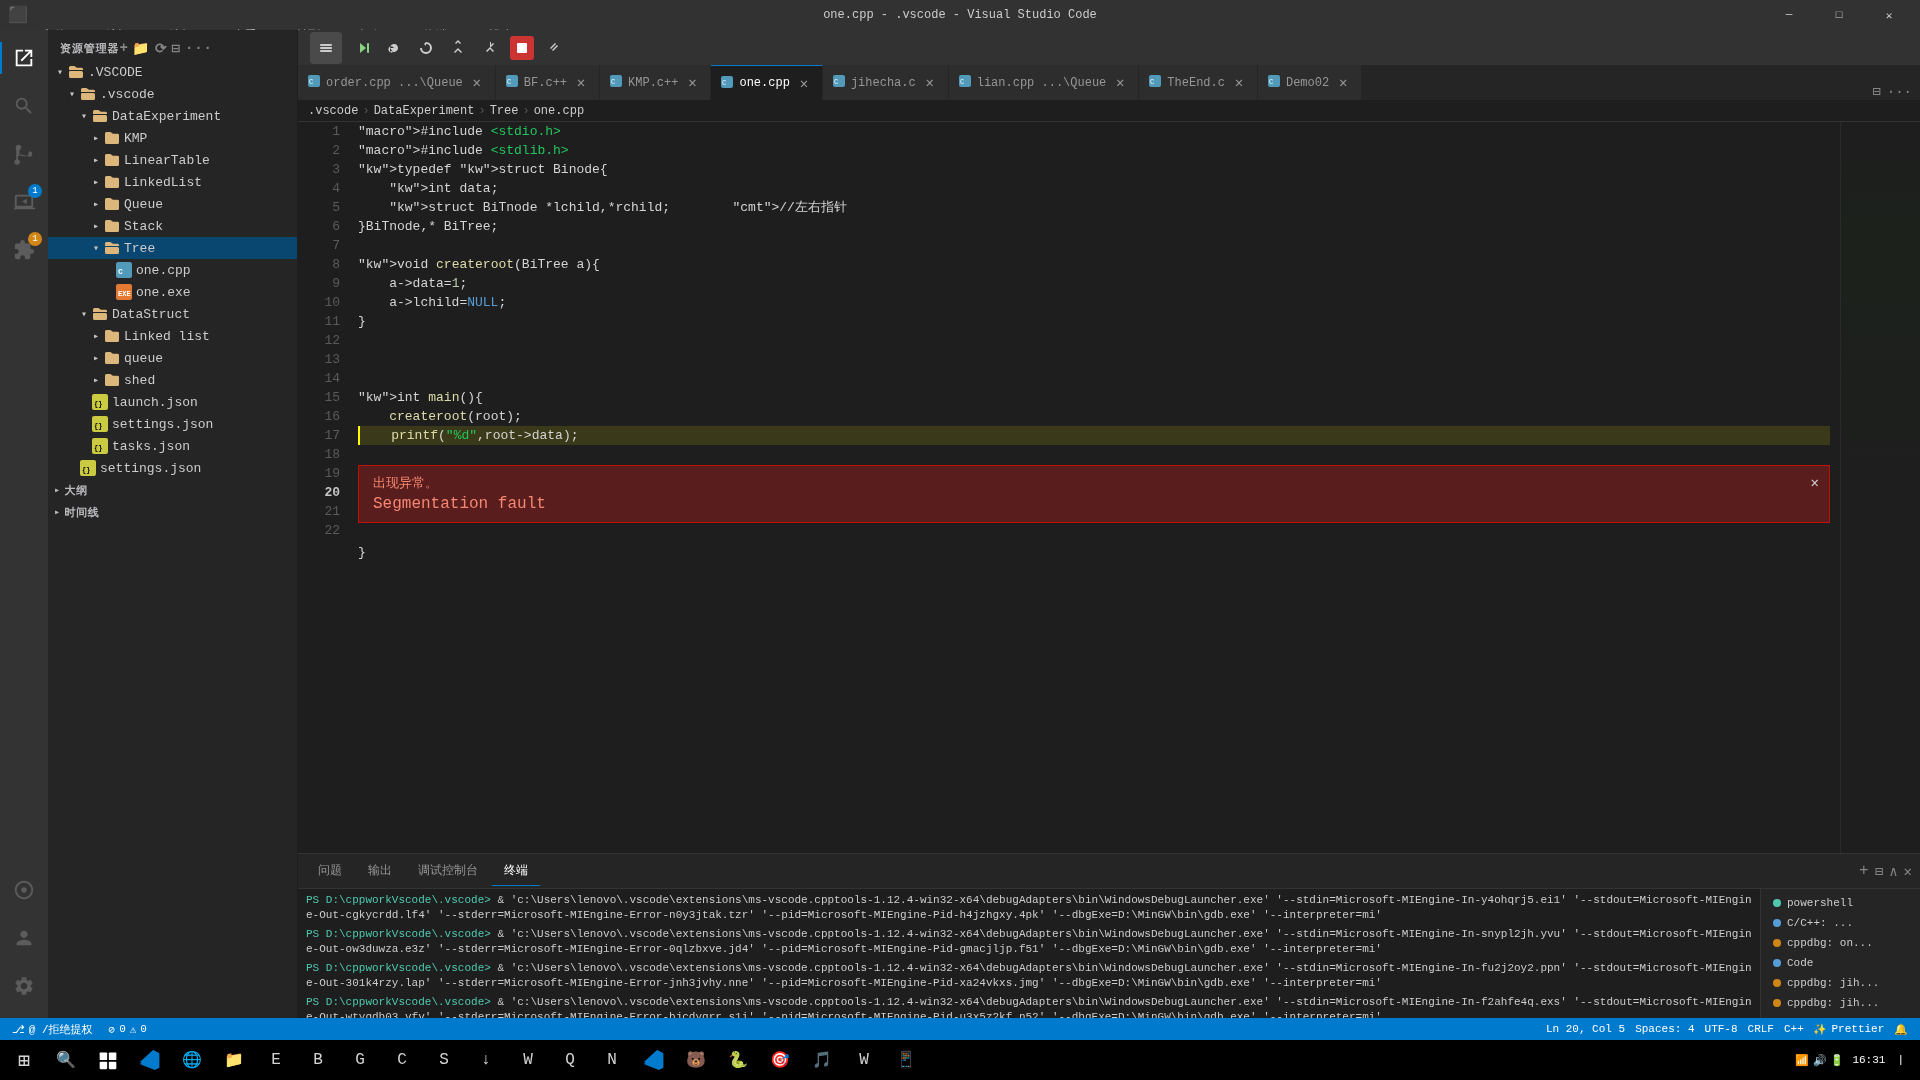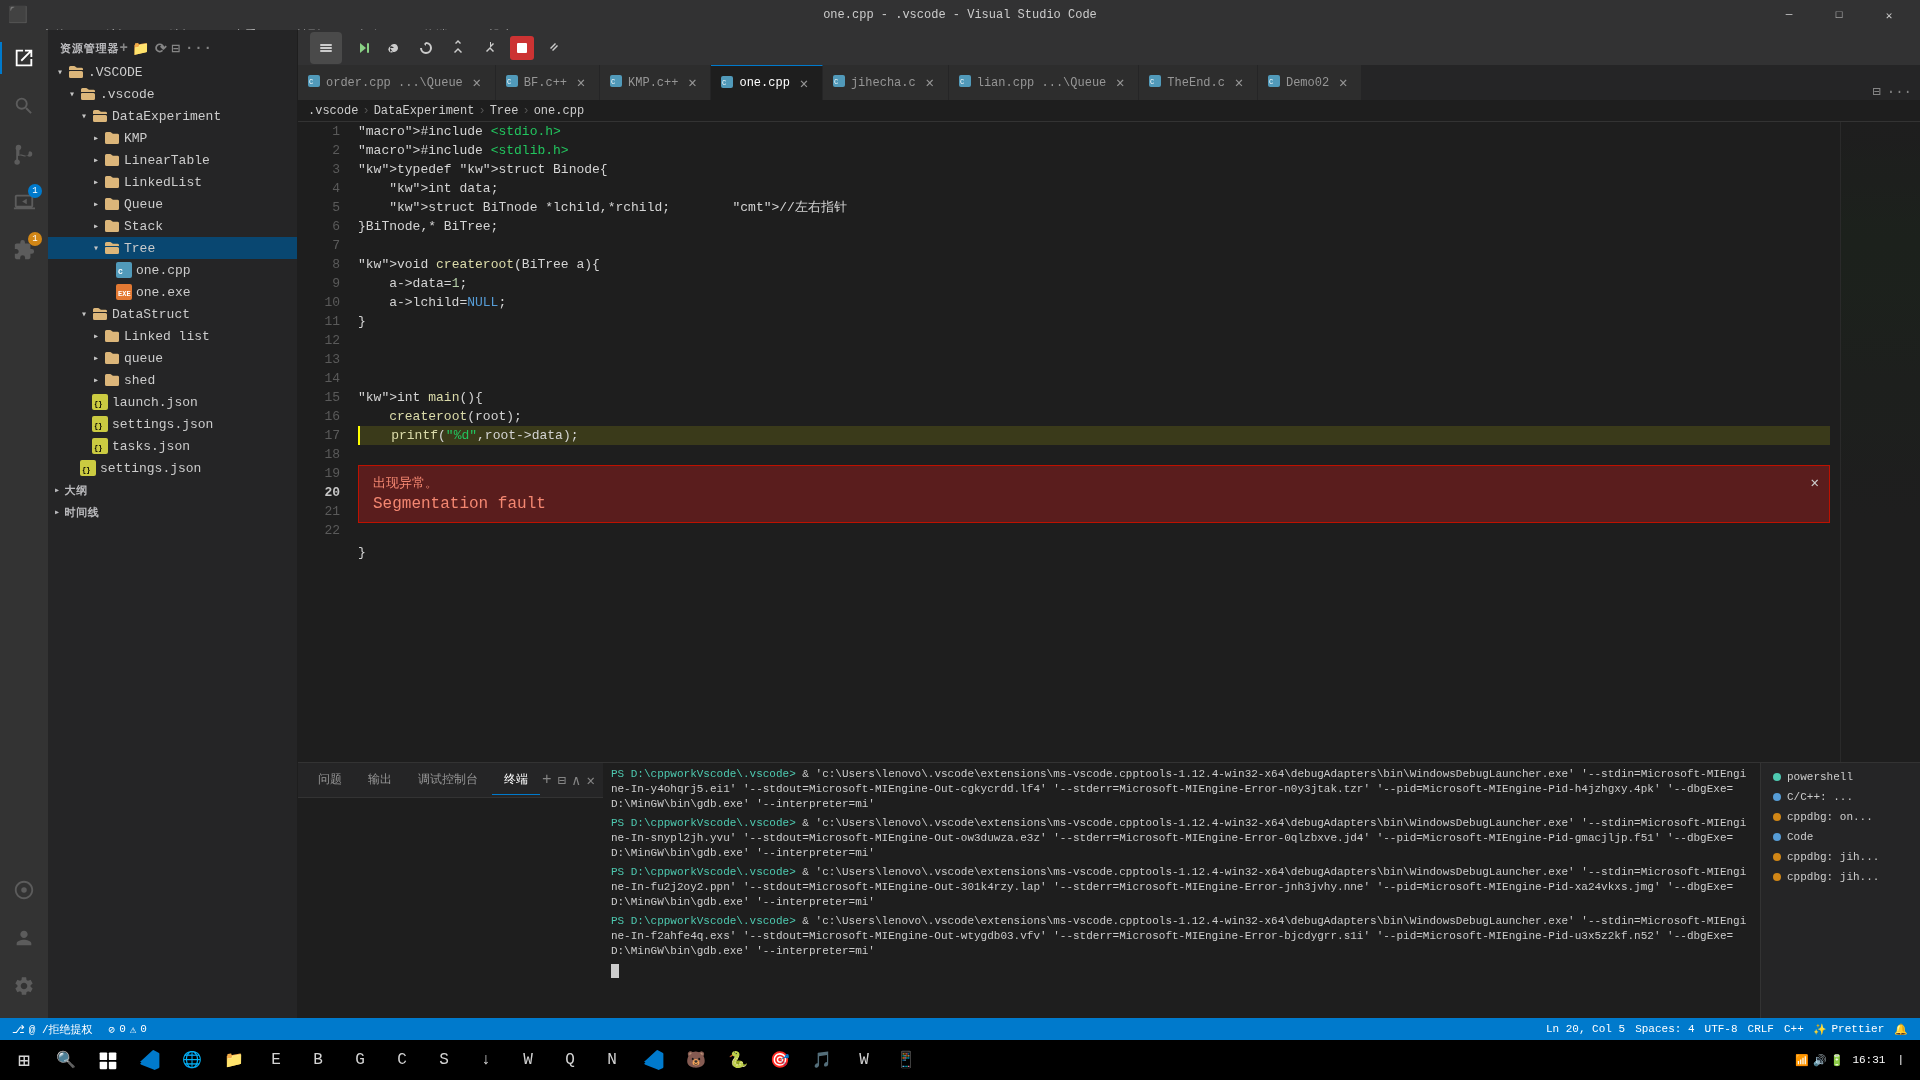--- a/index.html
+++ b/index.html
@@ -68,21 +68,21 @@
     
     .kw { color: #569cd6; }
     .fn { color: #dcdcaa; }
     .num { color: #b5cea8; }
     .inc { color: #22c55e; }
 
     
     .error-popup { background: #5a1d1d; border: 1px solid #be1100; padding: 10px 14px; margin: 2px 0; position: relative; }
 
     
-    .panel { height: 256px; display: flex; flex-direction: row; border-top: 1px solid #333; flex-shrink: 0; }
+    .panel { height: 165px; display: flex; flex-direction: column; border-top: 1px solid #333; flex-shrink: 0; }
     .panel-tabs { display: flex; align-items: center; background: #252526; border-bottom: 1px solid #333; height: 35px; padding: 0 8px; gap: 2px; }
     .panel-tab { padding: 6px 12px; font-size: 12px; color: #969696; cursor: pointer; border-bottom: 1px solid transparent; }
     .panel-tab.active { color: #fff; border-bottom: 1px solid #007acc; }
     .panel-actions { margin-left: auto; display: flex; gap: 6px; align-items: center; color: #858585; font-size: 14px; }
     .panel-content { flex: 1; overflow-y: auto; background: #1e1e1e; padding: 4px 8px; font-size: 11px; color: #cccccc; line-height: 16px; }
 
     
     .status-bar { height: 22px; background: #007acc; display: flex; align-items: center; padding: 0 8px; font-size: 11px; color: #ffffff; flex-shrink: 0; gap: 8px; }
     .status-item { display: flex; align-items: center; gap: 4px; padding: 0 4px; cursor: pointer; white-space: nowrap; }
     .status-right { margin-left: auto; display: flex; gap: 2px; }

